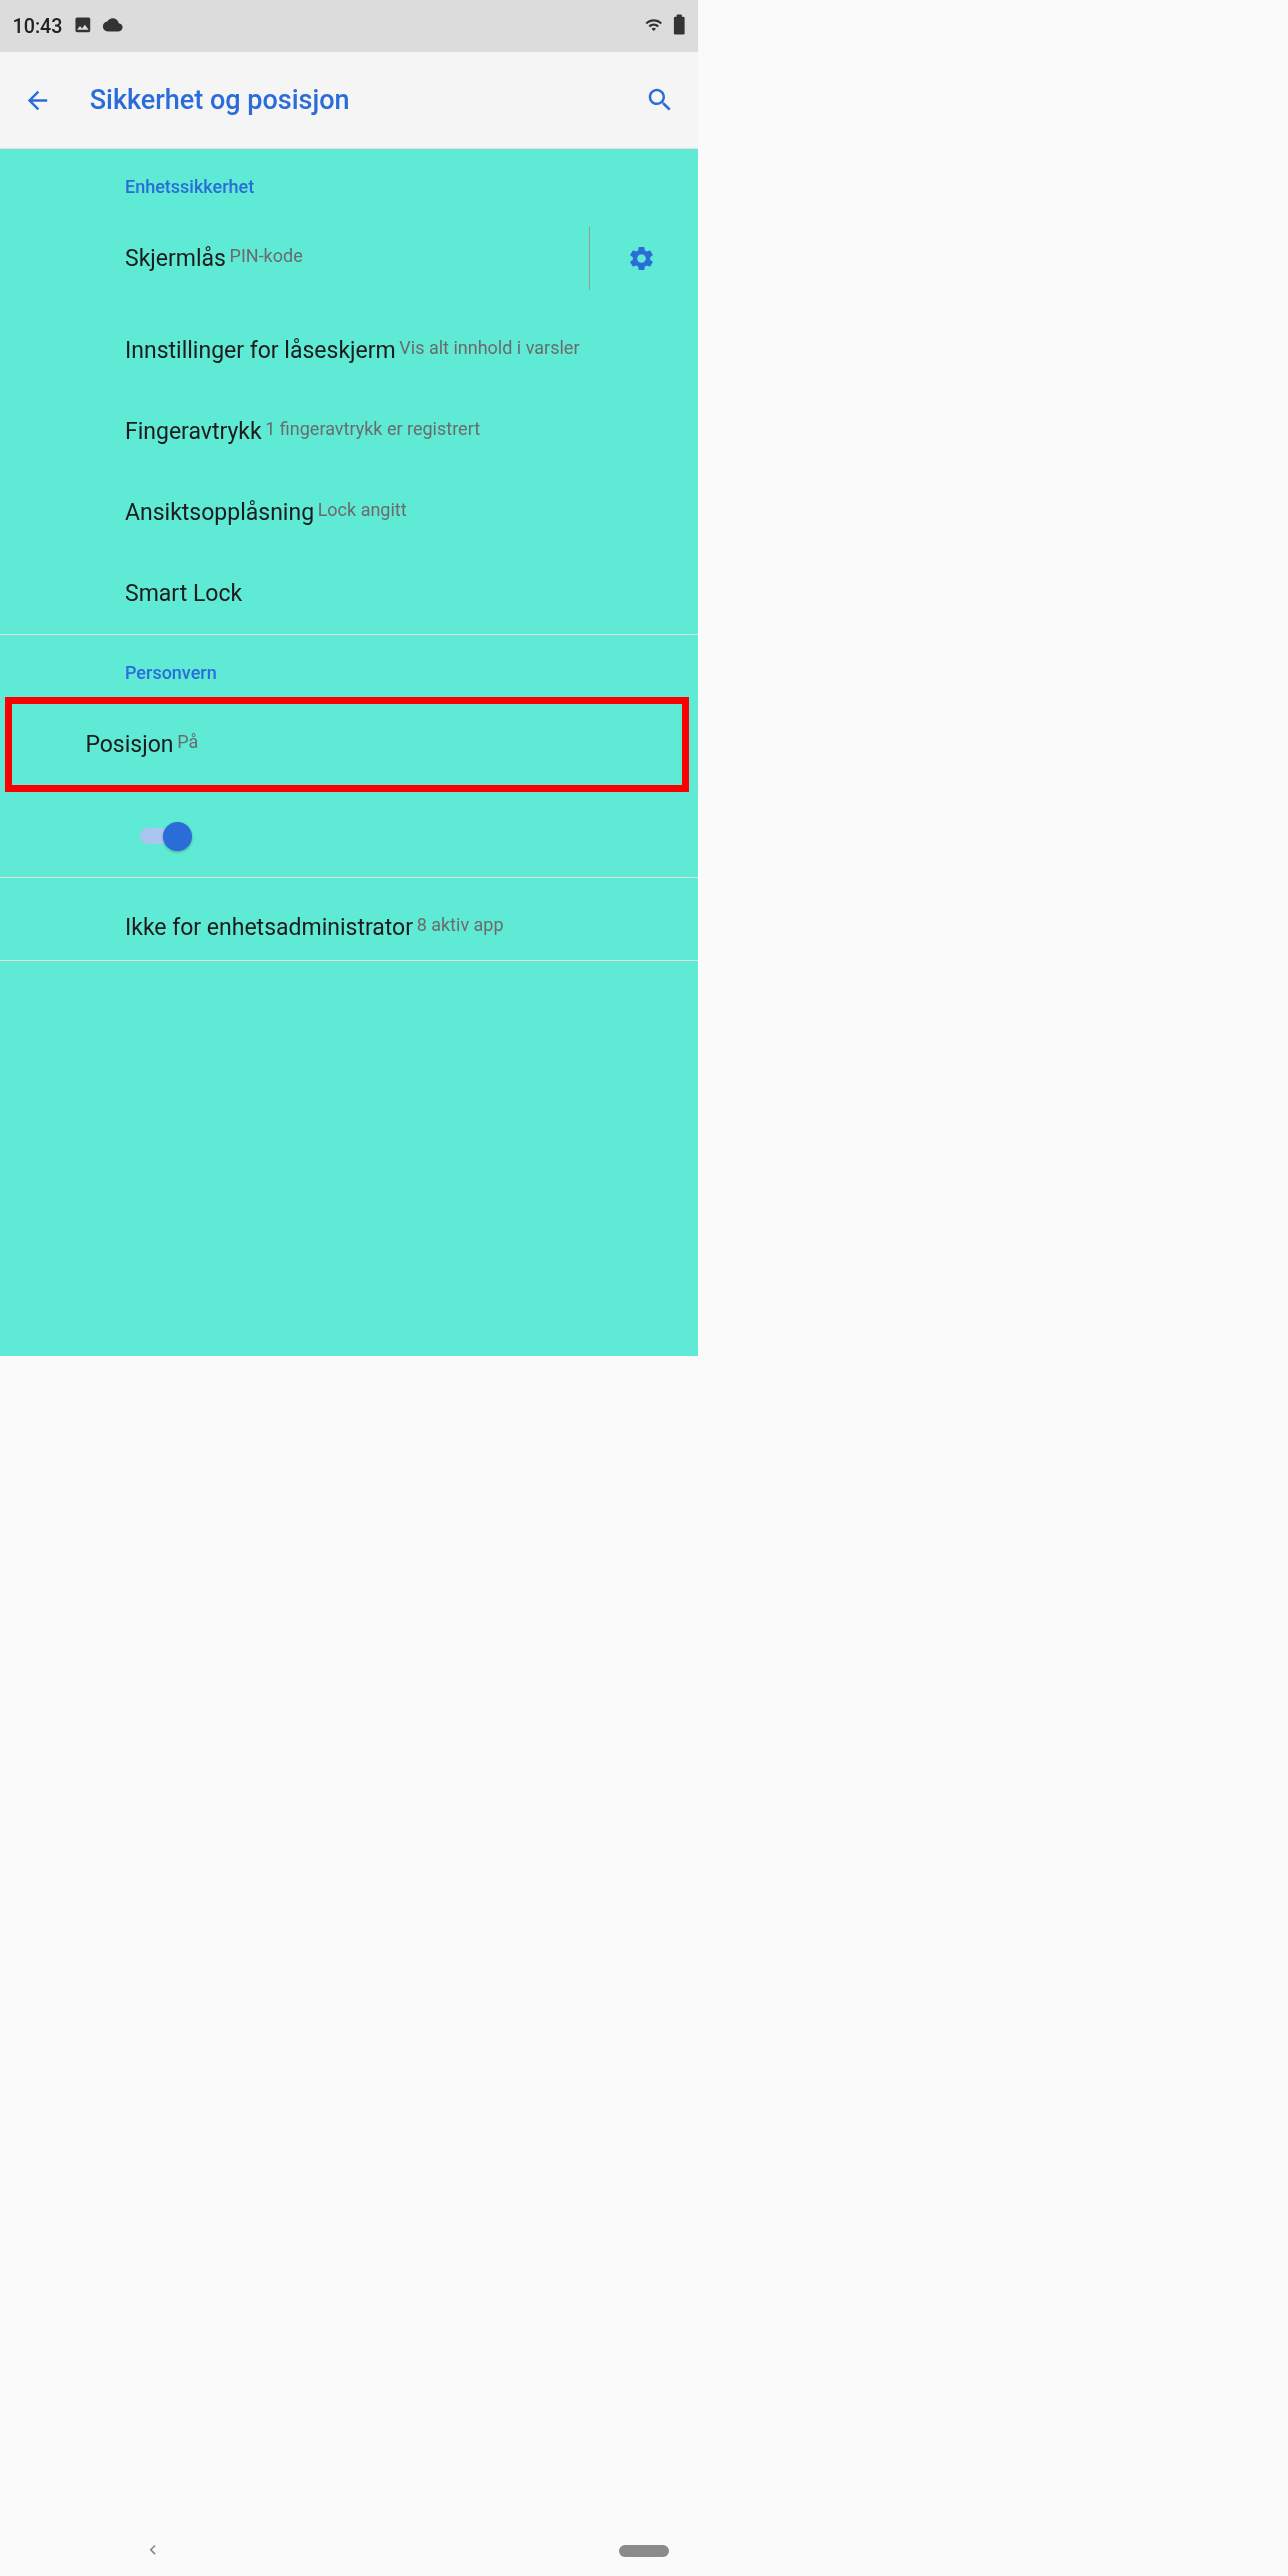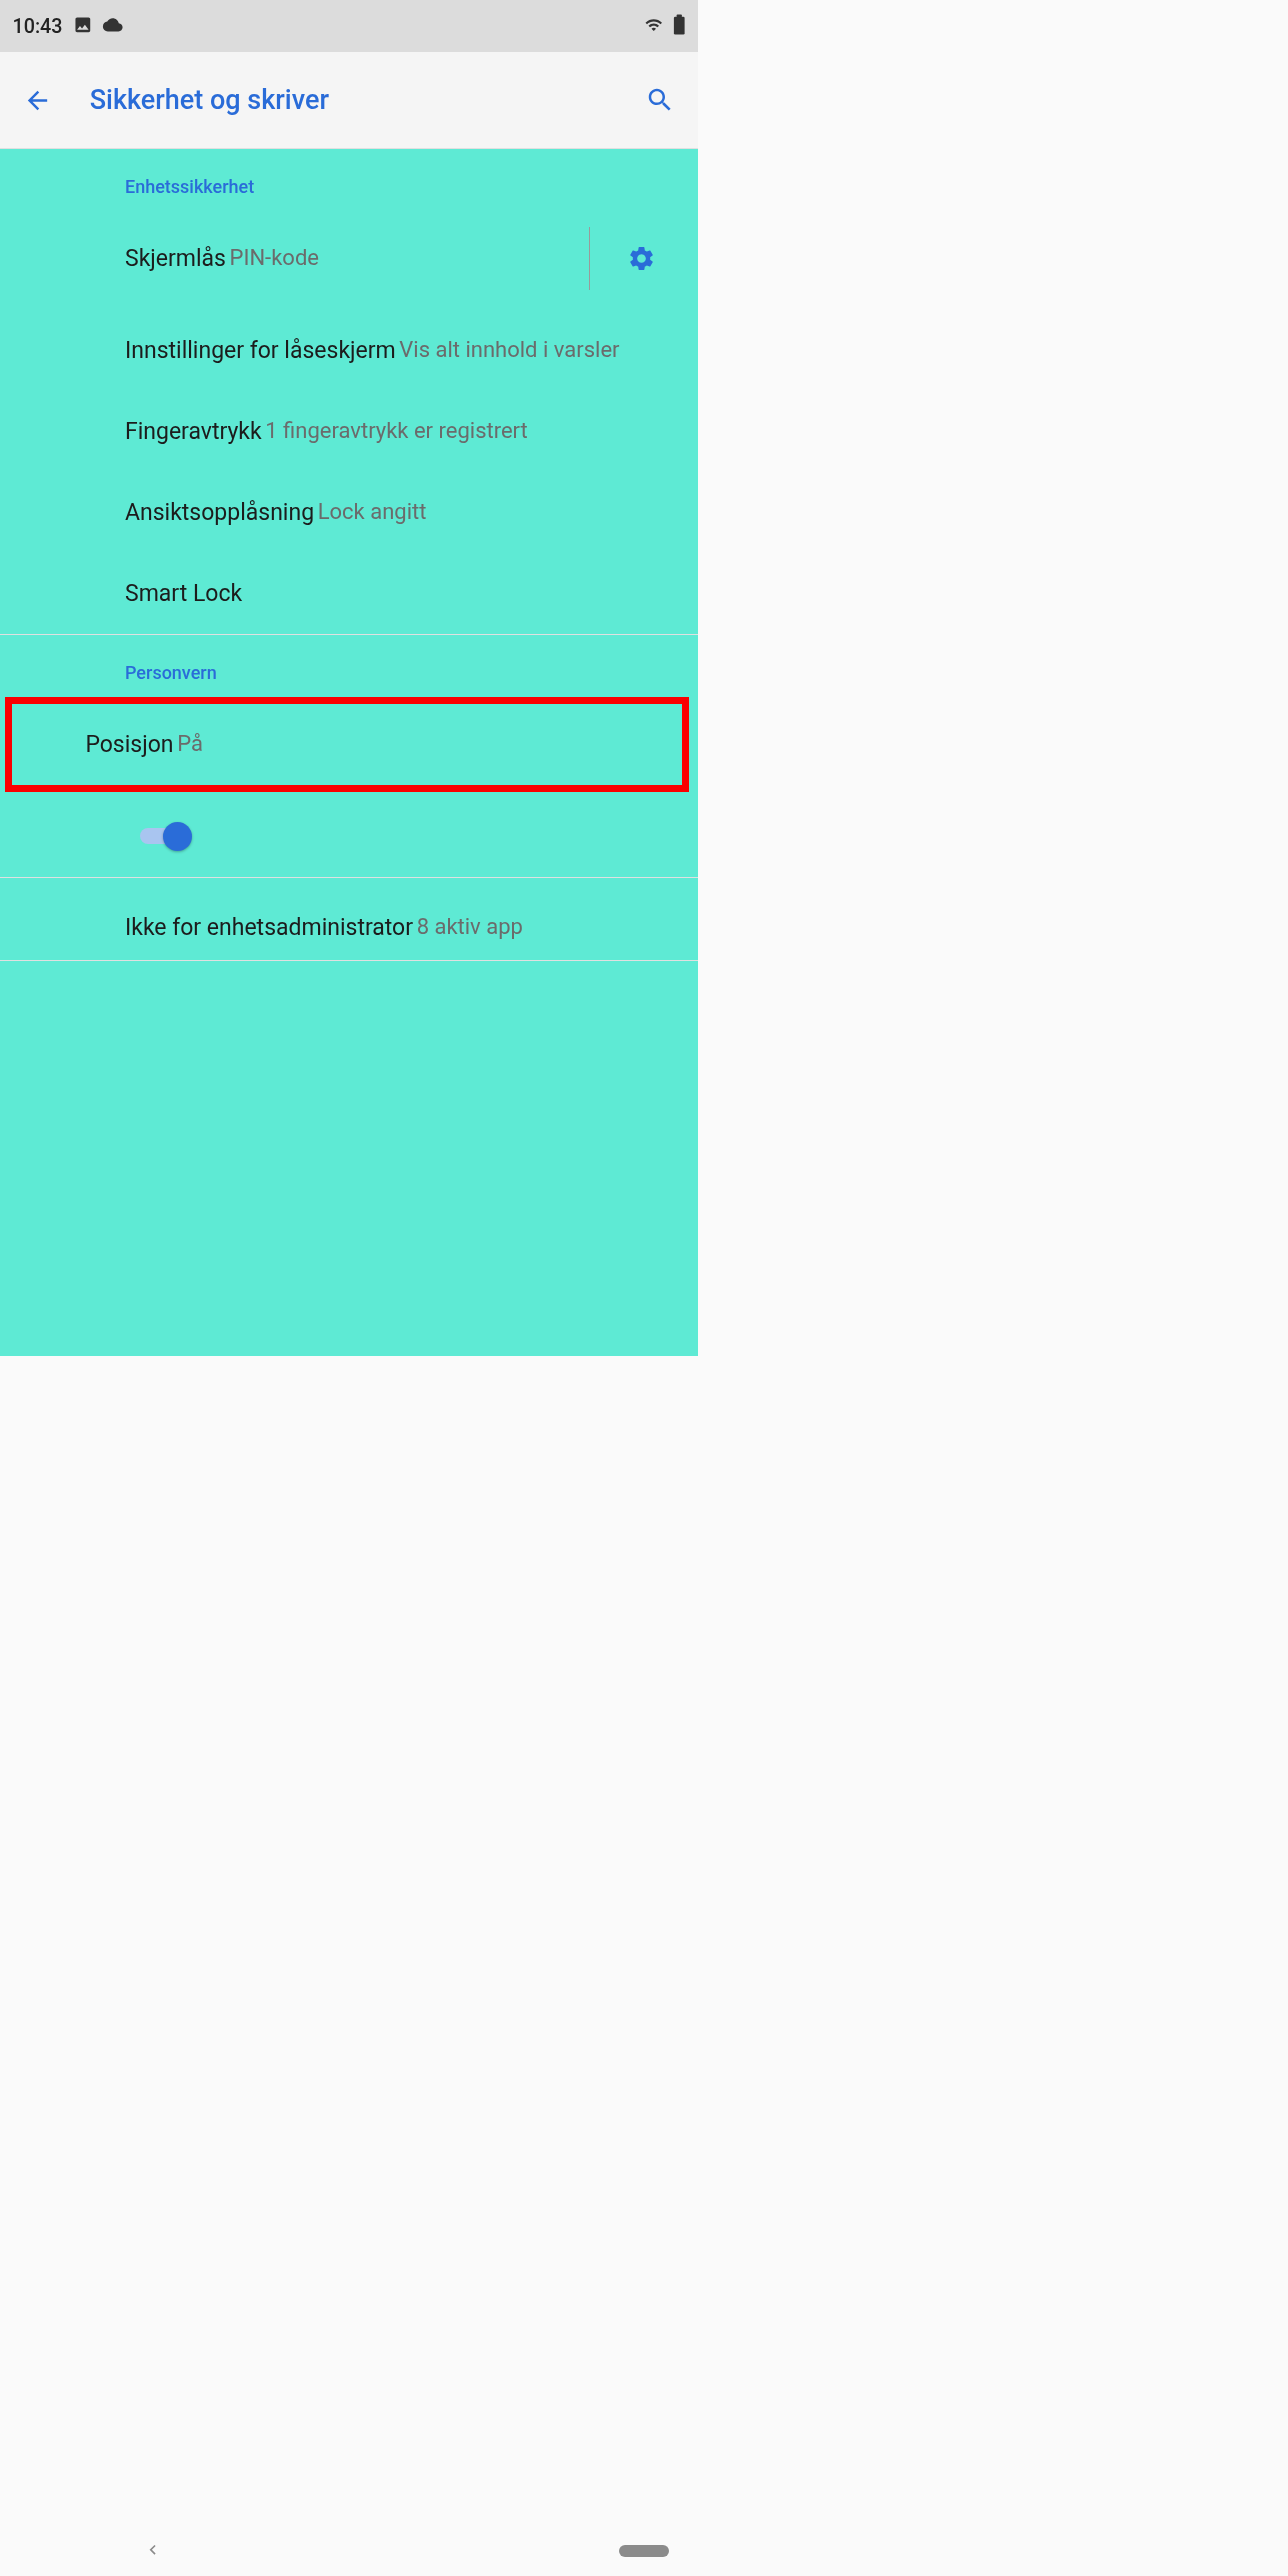--- a/index.html
+++ b/index.html
@@ -16,21 +16,21 @@
   .action-bar .title { flex: 1; font-size: 27px; font-weight: 500; color: #2a6cd8; margin-left: 34px; }
   .action-bar .search { width: 36px; height: 36px; display: flex; align-items: center; justify-content: center; cursor: pointer; }
   
   .content { overflow-y: auto; height: calc(100% - 41px - 97px - 50px); background: #5eead4; }
   
   .section-header { padding: 27px 0 10.7px 125px; font-size: 18px; font-weight: 500; color: #2a6cd8; }
   
   .row { display: flex; align-items: center; padding: 19.7px 16px 19.7px 125px; min-height: 81px; position: relative; }
   .row-text { flex: 1; display: flex; flex-direction: row; gap: 3.6px; }
   .row-title { font-size: 23px; color: #1c1c1c; font-weight: 400; }
-  .row-sub { font-size: 22px; color: #6b6b6b; text-align: center; }
+  .row-sub { font-size: 18px; color: #6b6b6b; text-align: center; }
   .row-action { width: 81px; display: flex; align-items: center; justify-content: center; }
   
   .vdiv { width: 0.9px; height: 63px; background: #9a9a9a; margin-right: 10.7px; }
   
   .hdiv { height: 0.9px; background: #e0e0e0; }
   
   .highlight-box { border: 7.2px solid #fa0000; margin: 3.6px 9px 3.6px 5.4px; }
   .highlight-box .row { padding-left: 73px; }
   
   .toggle { position: relative; width: 52px; height: 29px; }
@@ -74,21 +74,21 @@
     </span>
   </div>
 </div>
 
 <div class="action-bar">
   <div class="back">
     <svg width="29" height="29" viewBox="0 0 24 24" fill="#2a6cd8">
         <path d="M20 11H7.83l5.59-5.59L12 4l-8 8 8 8 1.41-1.41L7.83 13H20v-2z"></path>
       </svg>
   </div>
-  <div class="title">Sikkerhet og skriver</div>
+  <div class="title">Sikkerhet og posisjon</div>
   <div class="search">
     <svg width="30" height="30" viewBox="0 0 24 24" fill="#2a6cd8">
         <path d="M15.5 14h-.79l-.28-.27C15.41 12.59 16 11.11 16 9.5 16 5.91 13.09 3 9.5 3S3 5.91 3 9.5 5.91 16 9.5 16c1.61 0 3.09-.59 4.23-1.57l.27.28v.79l5 4.99L20.49 19l-4.99-5zm-6 0C7.01 14 5 11.99 5 9.5S7.01 5 9.5 5 14 7.01 14 9.5 11.99 14 9.5 14z"></path>
       </svg>
   </div>
 </div>
 
 <div class="content">
 
   <div class="section-header">Enhetssikkerhet</div>

